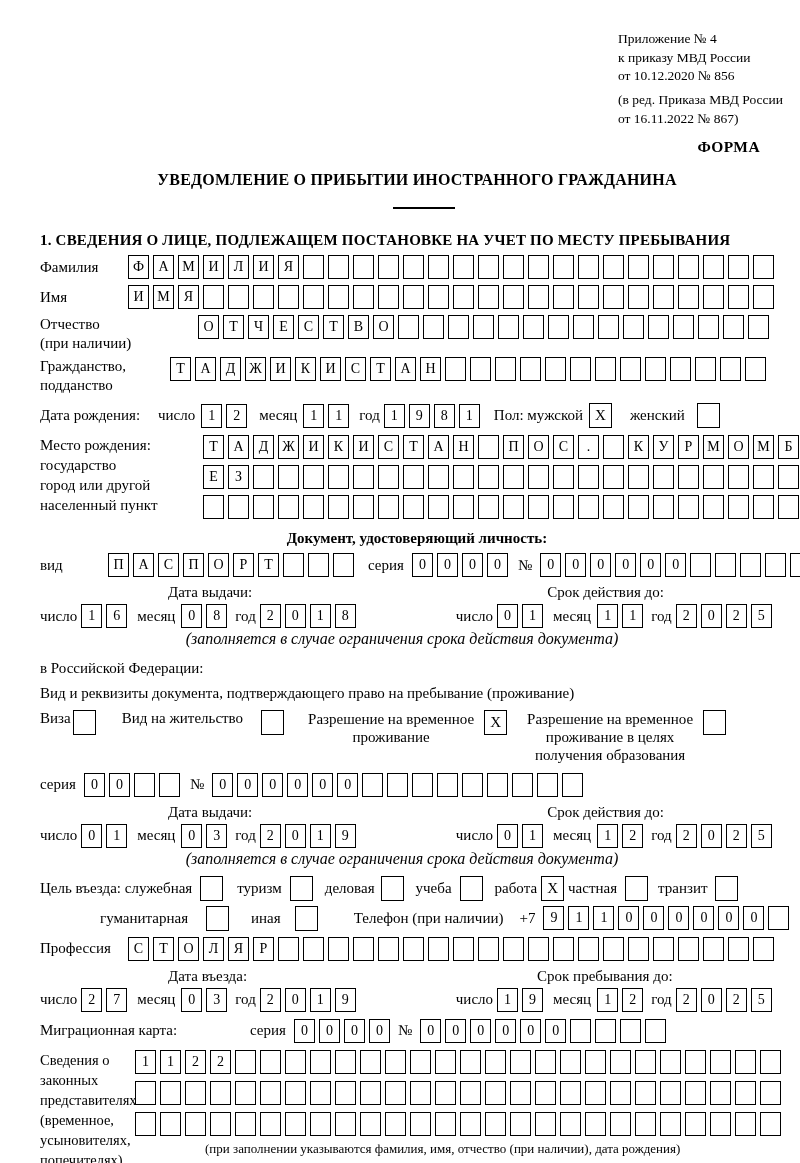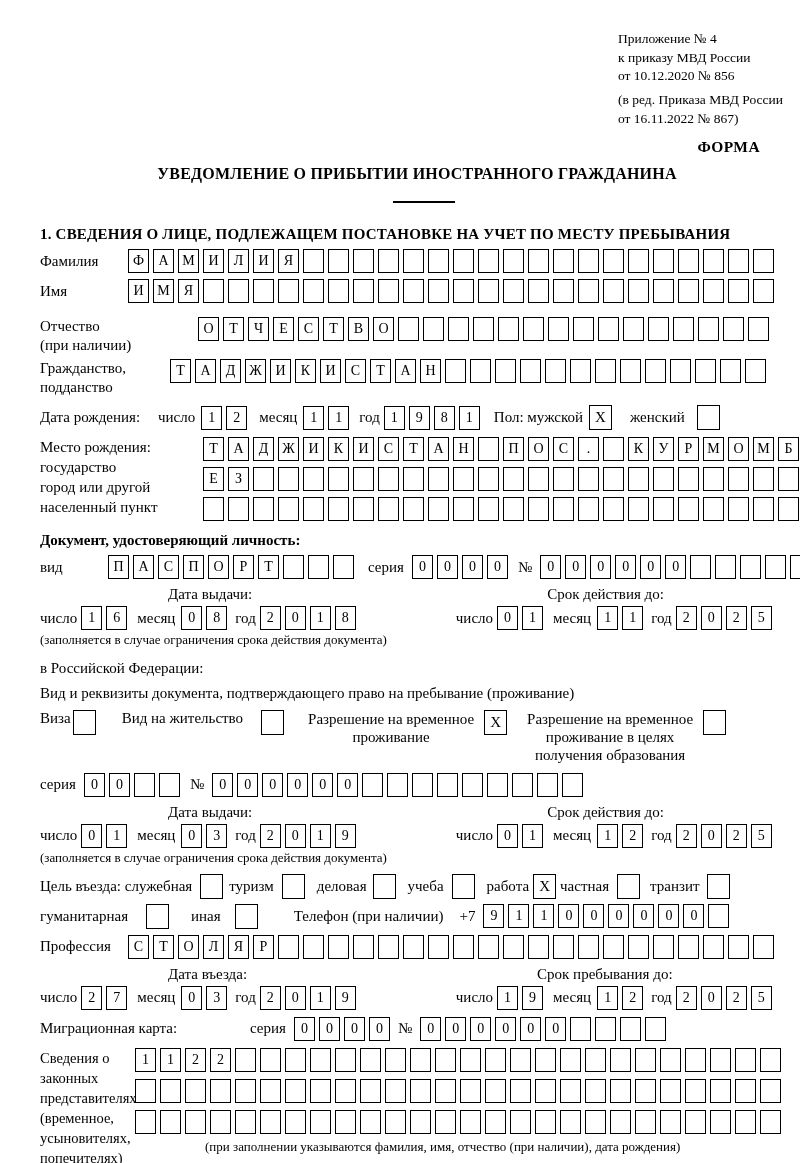--- a/index.html
+++ b/index.html
@@ -9,48 +9,48 @@
     background:#ffffff; color:#000;
     font-family:"Liberation Serif","DejaVu Serif",serif;
     font-size:15px;
   }
   .page { padding:30px 6px 0 40px; }
 
   .appendix { margin-left:578px; font-size:13.5px; line-height:1.38; }
   .appendix .gap { height:5px; }
   .form-label { font-weight:bold; text-align:right; padding-right:34px; font-size:15.5px; margin-top:10px; letter-spacing:.4px; }
 
-  .title { font-weight:bold; text-align:center; font-size:16px; line-height:1.5; margin-top:6px; letter-spacing:.2px; }
+  .title { font-weight:bold; text-align:center; font-size:16px; line-height:1.5; margin-top:12px; letter-spacing:.2px; }
   .blank { display:inline-block; width:62px; border-bottom:2px solid #000; height:13px; margin-left:14px; }
 
   .sec-h { font-weight:bold; font-size:15px; margin-top:16px; letter-spacing:.2px; }
 
   .frow { display:flex; align-items:center; margin-top:6px; }
-  .frow-top { display:flex; align-items:flex-start; margin-top:14px; }
+  .frow-top { display:flex; align-items:flex-start; margin-top:6px; }
   .cells { display:flex; gap:4px; flex:0 0 auto; }
   .cell {
     flex:0 0 auto; width:21px; height:24px;
     border:1.5px solid #000;
     display:flex; align-items:center; justify-content:center;
     font-size:14px;
   }
   .cb {
     flex:0 0 auto; width:23px; height:25px;
     border:1.5px solid #000;
     display:inline-flex; align-items:center; justify-content:center;
     font-size:15px;
   }
   .lbl { flex:0 0 auto; }
   .lblblock { flex:0 0 auto; line-height:19px; }
   .lblblock4 { flex:0 0 auto; line-height:20px; }
 
-  .doc-h { font-weight:bold; font-size:15px; margin-top:5px; }
+  .doc-h { font-weight:bold; text-align:center; font-size:15px; margin-top:5px; }
   .ddh { display:flex; margin-top:7px; }
   .ddr { margin-top:3px; }
-  .fn { text-align:left; padding-right:30px; font-size:13px; margin-top:2px; }
+  .fn { text-align:center; padding-right:30px; font-size:16px; margin-top:2px;font-style:italic; }
   .intro { margin-top:8px; line-height:1.65; }
   .opt-lines { text-align:center; line-height:18px; }
   .note { font-size:13px; margin-left:70px; margin-top:5px; }
   .rowgap > .cells { margin-bottom:6px; }
   .ml8 { margin-left:8px; } .ml10 { margin-left:10px; } .ml12 { margin-left:12px; }
   .mr4 { margin-right:4px; } .mr6 { margin-right:6px; } .mr8 { margin-right:8px; }
 </style>
 </head>
 <body>
 
@@ -487,36 +487,36 @@
         <span class="cell">0</span>
         <span class="cell">2</span>
         <span class="cell">5</span>
       </div>
   </div>
   <div class="fn">(заполняется в случае ограничения срока действия документа)</div>
 
   <div class="frow" style="margin-top:8px">
     <span class="lbl mr8">Цель въезда: служебная</span>
     <span class="cb"></span>
-    <span class="lbl mr8" style="margin-left:6px">туризм</span>
+    <span class="lbl mr8" style="margin-left:14px">туризм</span>
     <span class="cb"></span>
     <span class="lbl mr6 ml12">деловая</span>
     <span class="cb"></span>
     <span class="lbl mr8 ml12">учеба</span>
     <span class="cb"></span>
     <span class="lbl mr4 ml12">работа</span>
     <span class="cb">X</span>
     <span class="lbl mr8" style="margin-left:4px">частная</span>
     <span class="cb"></span>
     <span class="lbl mr8 ml10">транзит</span>
     <span class="cb"></span>
   </div>
 
   <div class="frow" style="margin-top:5px">
-    <span class="lbl" style="margin-right:18px">гуманитарная</span>
+    <span class="lbl" style="margin-left:60px;margin-right:18px">гуманитарная</span>
     <span class="cb"></span>
     <span class="lbl" style="margin-left:22px;margin-right:14px">иная</span>
     <span class="cb"></span>
     <span class="lbl" style="margin-left:36px">Телефон (при наличии)</span>
     <span class="lbl" style="margin-left:16px;margin-right:8px">+7</span>
     <div class="cells">
         <span class="cell">9</span>
         <span class="cell">1</span>
         <span class="cell">1</span>
         <span class="cell">0</span>

